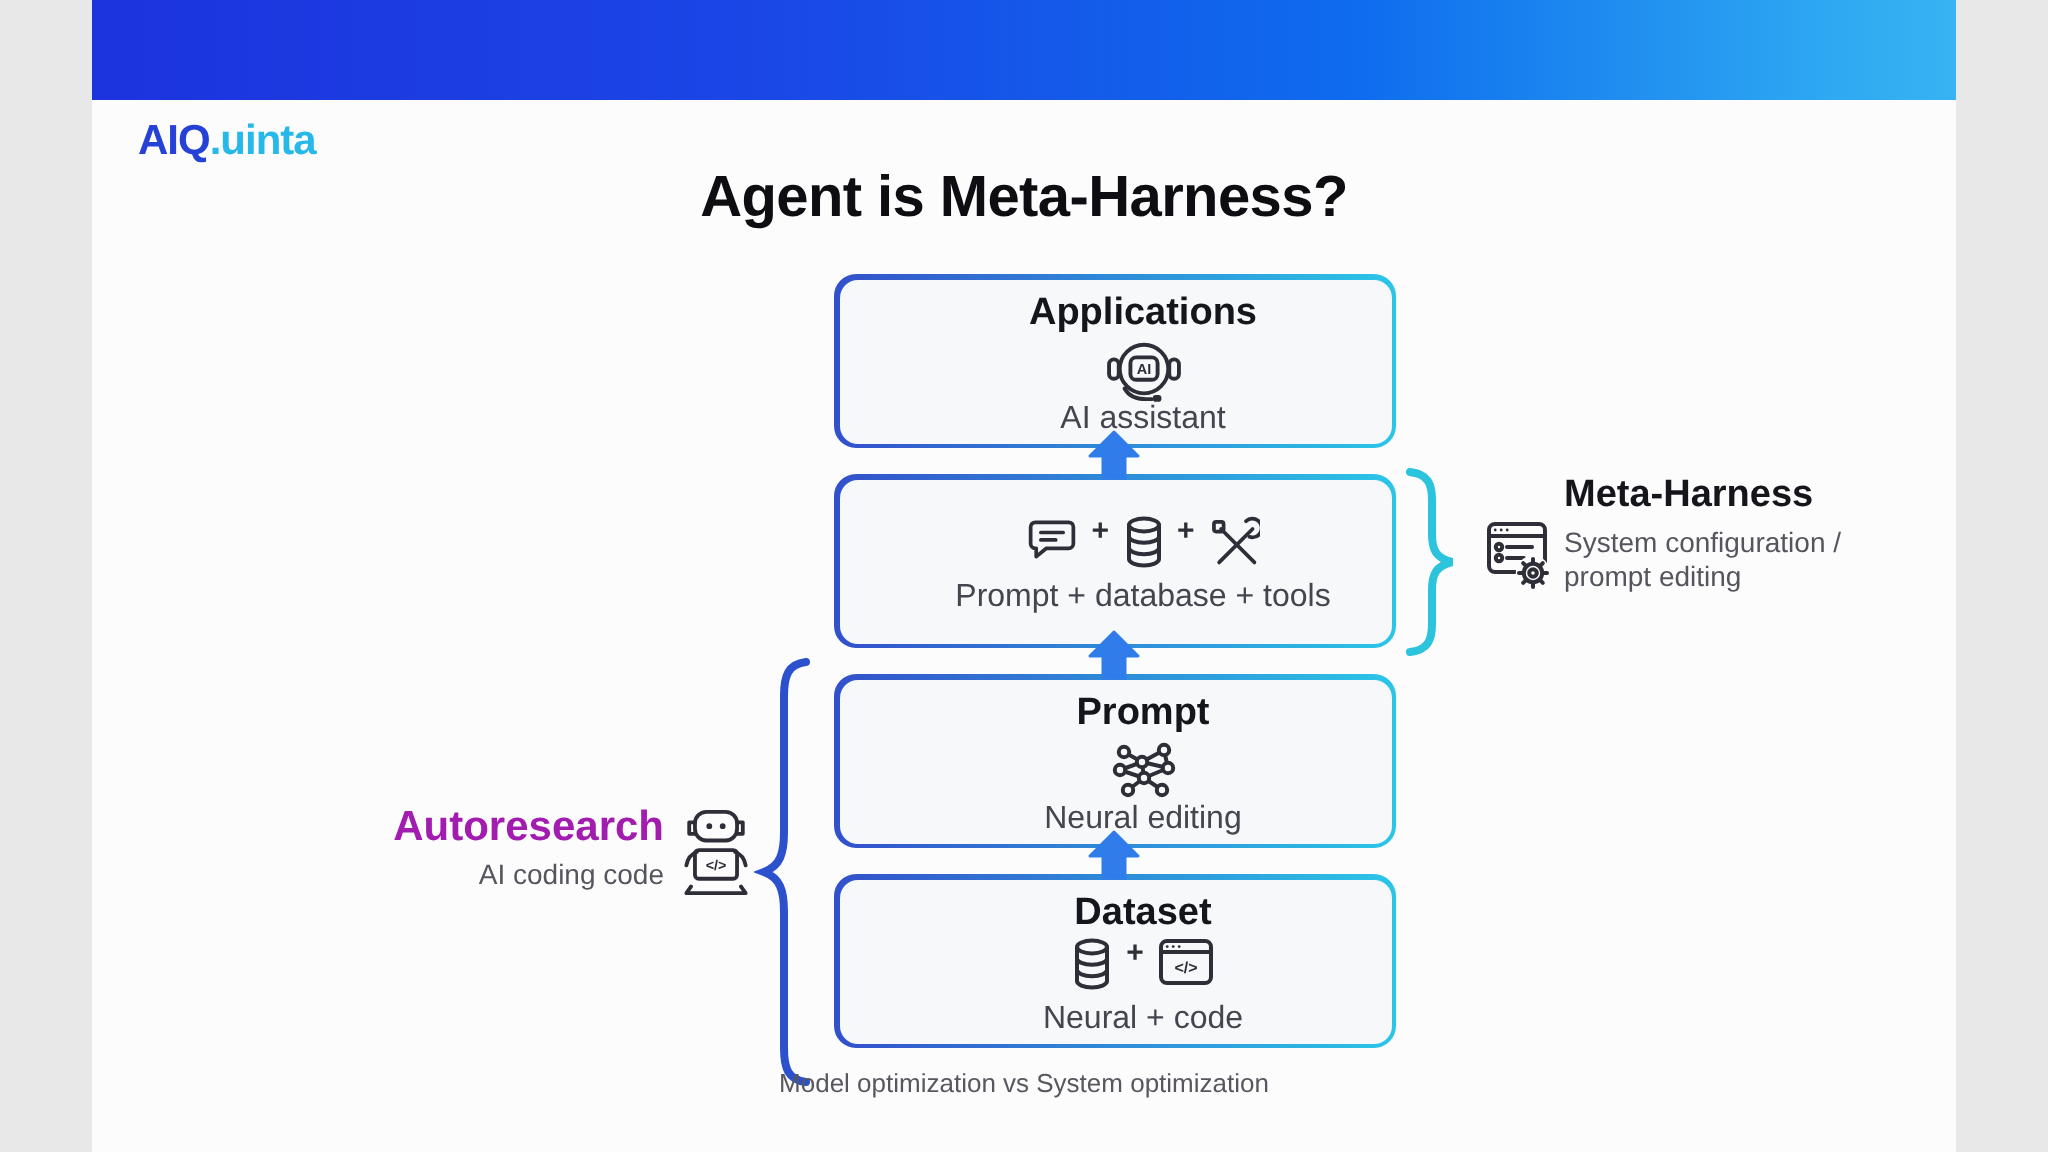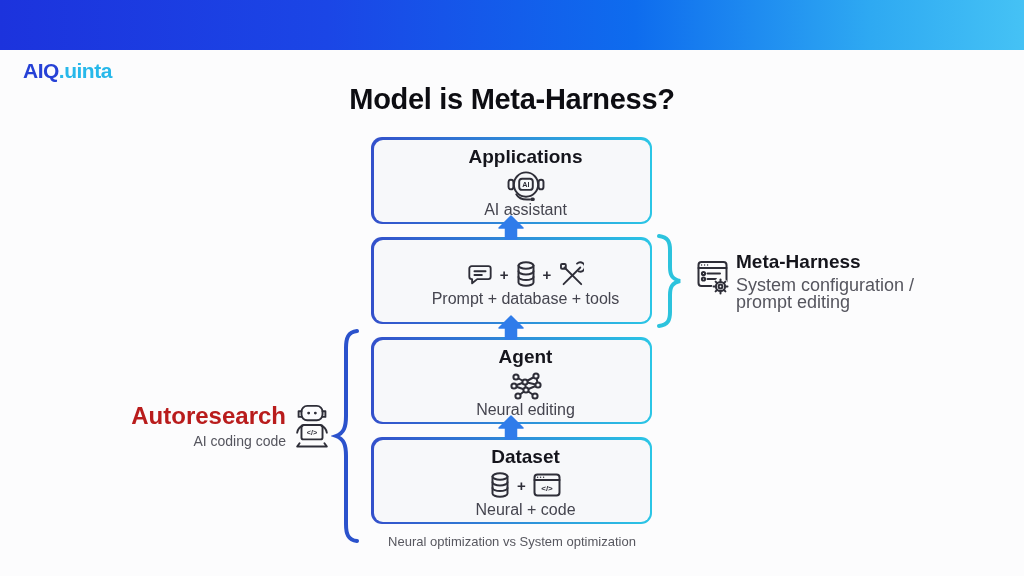--- a/index.html
+++ b/index.html
@@ -1,21 +1,21 @@
 <!DOCTYPE html>
 <html><head>
 <meta charset="utf-8">
 <style>
   * { margin: 0; padding: 0; box-sizing: border-box; }
   html, body { background: #e8e8e8; }
   body { font-family: "Liberation Sans", "DejaVu Sans", sans-serif; }
 
   .slide {
     position: relative;
-    width: 1024px; height: 576px;
+    width: 932px; height: 576px;
     background: #fcfcfd;
     overflow: hidden;
     margin: 0 auto;
   }
 
   
   .topbar {
     position: absolute; left: 0; top: 0;
     width: 1024px; height: 50px;
     background: linear-gradient(90deg, #1c33dd 0%, #1b46e6 32%, #0e6cee 62%, #2ea9f2 85%, #45c2f5 100%);
@@ -50,44 +50,44 @@
     width: 100%; height: 100%;
     background: #f7f8fa;
     border-radius: 9px;
     display: flex; flex-direction: column;
     align-items: center; justify-content: center;
     padding-top: 2px;
     padding-left: 28px;
   }
   .box-title { font-size: 19px; font-weight: 800; color: #15151c; line-height: 22px; }
   .box-caption { font-size: 16px; color: #45454f; line-height: 15px; margin-top: 1px; }
-  .icon-row { display: flex; align-items: center; justify-content: center; gap: 7px; height: 32px; margin-top: 1px; }
+  .icon-row { display: flex; justify-content: center; gap: 7px; height: 32px; margin-top: 1px; }
   .plus { font-size: 15px; font-weight: 700; color: #2e2e38; line-height: 1; }
 
   
   svg.ic { stroke: #2e2e38; stroke-width: 2; fill: none; stroke-linecap: round; stroke-linejoin: round; }
   svg.ic .fillme { fill: #2e2e38; stroke: none; }
   svg.ic text { stroke: none; fill: #2e2e38; font-family: "Liberation Sans", sans-serif; font-weight: bold; }
   svg.ic .bgfill { fill: #f7f8fa; }
 
   
   .up-arrow { position: absolute; left: 498px; z-index: 2; }
 
   
   .brace { position: absolute; }
 
   
   .meta-icon { position: absolute; left: 697px; top: 259px; }
-  .meta-text { position: absolute; left: 736px; top: 251px; width: 210px; }
+  .meta-text { position: absolute; left: 736px; top: 237px; width: 210px; }
   .meta-title { font-size: 19px; font-weight: 800; color: #15151c; }
-  .meta-sub { font-size: 18px; color: #55555e; line-height: 16.5px; margin-top: 4px; }
+  .meta-sub { font-size: 14px; color: #55555e; line-height: 16.5px; margin-top: 4px; }
 
   
   .auto-text { position: absolute; left: 58px; top: 402px; width: 228px; text-align: right; }
-  .auto-title { font-size: 24px; font-weight: 800; color: #b91c1c; }
+  .auto-title { font-size: 21px; font-weight: 800; color: #a21caf; }
   .auto-sub { font-size: 14px; color: #55555e; margin-top: 3px; }
   .auto-icon { position: absolute; left: 290px; top: 402px; }
 
   
   .footer-caption {
     position: absolute; left: 0; top: 534px; width: 100%;
     text-align: center;
     font-size: 13px; color: #57575f;
   }
 </style>
@@ -95,21 +95,21 @@
 <body>
 
 <div class="slide">
 
   <div class="topbar"></div>
 
   <div class="logo">
     <span class="p1">AIQ</span><span class="p2">.uinta</span>
   </div>
 
-  <div class="page-title">Model is Meta-Harness?</div>
+  <div class="page-title">Agent is Meta-Harness?</div>
 
   <div class="box" style="top:137px">
     <div class="box-inner">
       <div class="box-title">Applications</div>
       <div class="icon-row">
         <svg class="ic" width="40" height="33" viewBox="0 0 40 34">
           <circle cx="20" cy="16" r="12.5"></circle>
           <rect x="13" y="10" width="14" height="11.5" rx="3" class="bgfill" style="fill:#f7f8fa"></rect>
           <text x="20" y="18.6" font-size="7.5" text-anchor="middle">AI</text>
           <rect x="2" y="11" width="5" height="10" rx="2.5" class="bgfill"></rect>
@@ -152,21 +152,21 @@
       <div class="box-caption">Prompt + database + tools</div>
     </div>
   </div>
 
   <svg class="up-arrow" style="top:315px" width="26" height="25" viewBox="0 0 26 25">
     <path d="M13 1 L25 13 H18.5 V24 H7.5 V13 H1 Z" fill="#2f7cea" stroke="#2f7cea" stroke-width="1.5" stroke-linejoin="round"></path>
   </svg>
 
   <div class="box" style="top:337px">
     <div class="box-inner">
-      <div class="box-title">Agent</div>
+      <div class="box-title">Prompt</div>
       <div class="icon-row">
         <svg class="ic" width="34" height="30" viewBox="0 0 34 30">
           <path d="M7 7 L16 12 M5 16 L16 12 M5 16 L17 20 M9 26 L17 20 M16 12 L27 6 M16 12 L29 15 M17 20 L29 15 M17 20 L26 26 M16 12 L17 20 M27 6 L29 15"></path>
           <circle cx="7" cy="7" r="2.6" class="bgfill" stroke="#2e2e38"></circle>
           <circle cx="5" cy="16" r="2.6" class="bgfill" stroke="#2e2e38"></circle>
           <circle cx="9" cy="26" r="2.6" class="bgfill" stroke="#2e2e38"></circle>
           <circle cx="16" cy="12" r="2.6" class="bgfill" stroke="#2e2e38"></circle>
           <circle cx="17" cy="20" r="2.6" class="bgfill" stroke="#2e2e38"></circle>
           <circle cx="27" cy="6" r="2.6" class="bgfill" stroke="#2e2e38"></circle>
           <circle cx="29" cy="15" r="2.6" class="bgfill" stroke="#2e2e38"></circle>
@@ -253,15 +253,15 @@
     <circle cx="26.5" cy="11.5" r="1.5" class="fillme"></circle>
     <path d="M12 9.5 h-3 v6 h3"></path>
     <path d="M34 9.5 h3 v6 h-3"></path>
     <path d="M13 25 q-4.5 1.5 -5.5 7"></path>
     <path d="M33 25 q4.5 1.5 5.5 7"></path>
     <rect x="12" y="24" width="22" height="15" rx="2"></rect>
     <text x="23" y="34.5" font-size="7.5" text-anchor="middle">&lt;/&gt;</text>
     <path d="M10 43 l-2.5 3.5 h31 L36 43"></path>
   </svg>
 
-  <div class="footer-caption">Neural optimization vs System optimization</div>
+  <div class="footer-caption">Model optimization vs System optimization</div>
 
 </div>
 
 </body></html>

